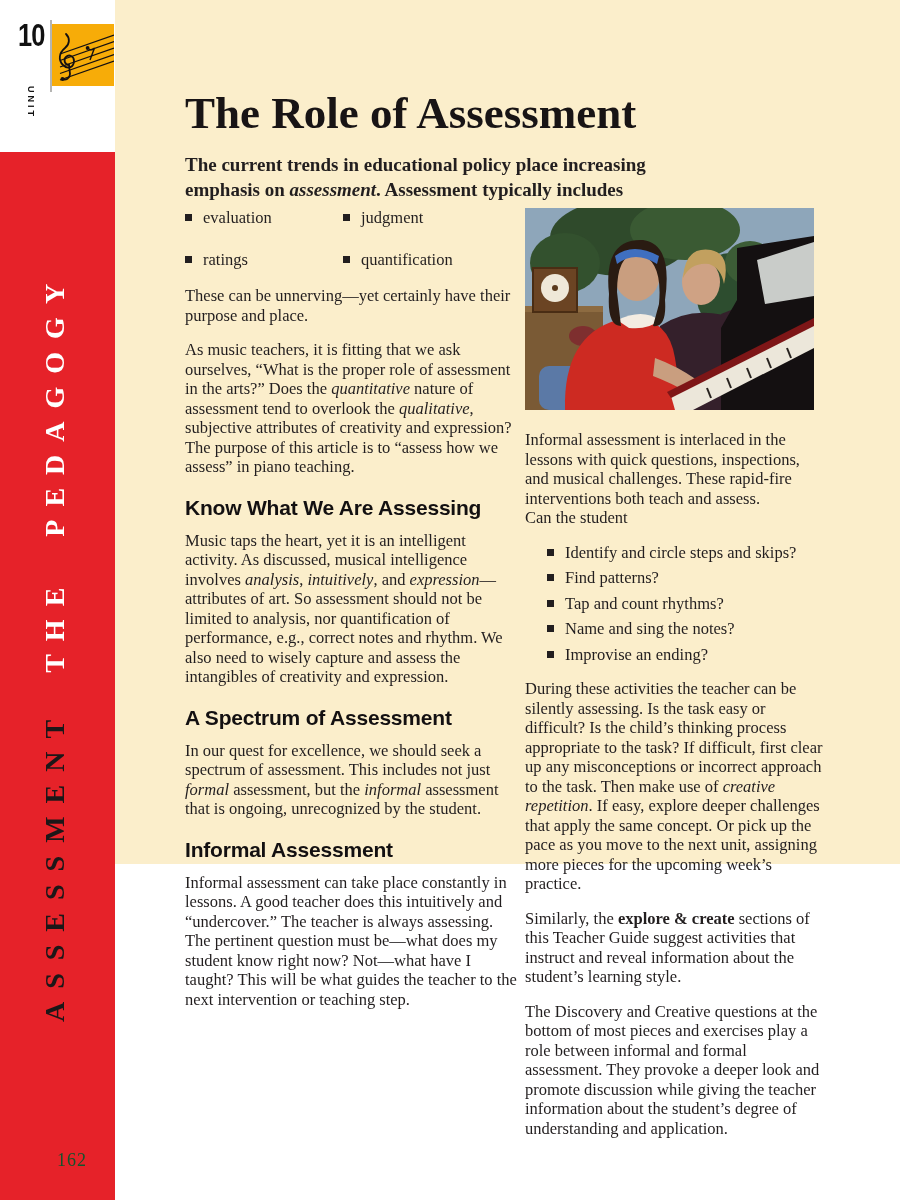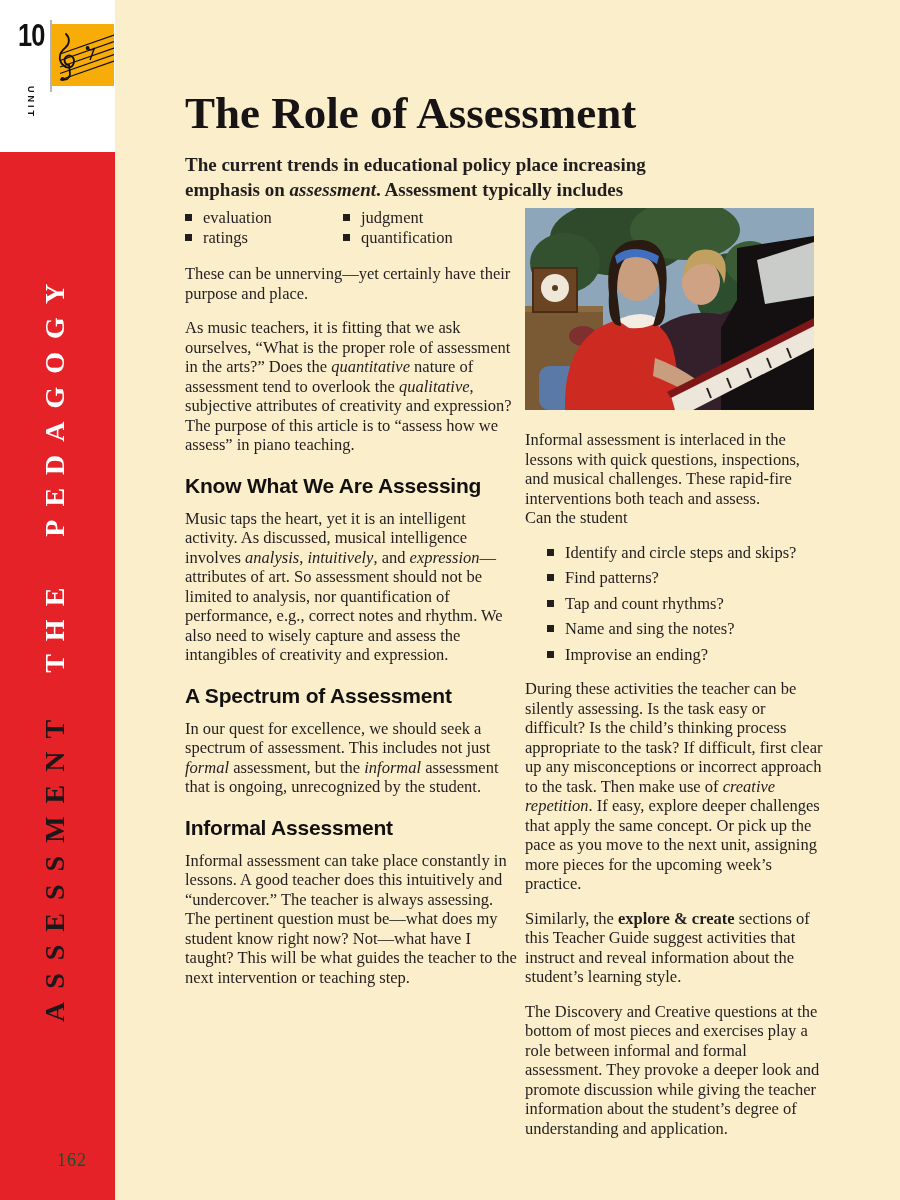--- a/index.html
+++ b/index.html
@@ -23,40 +23,40 @@
 
   
   .unit-badge { position:absolute; left:15px; top:22px; display:flex; align-items:flex-start; }
   .badge-left { display:flex; flex-direction:column; align-items:center; margin-right:3px;gap:32px; }
   .badge-number { font-family:"Liberation Sans", sans-serif; font-weight:bold; font-size:31px; line-height:28px; transform:scaleX(0.82); letter-spacing:-1px; color:#111; }
   .badge-label { writing-mode:vertical-rl; font-family:"Liberation Sans", sans-serif; font-weight:bold; font-size:9px; letter-spacing:3px; color:#111; margin-top:4px; }
   .badge-rule { width:2px; height:72px; background:#b5b5b3; margin-top:-2px; }
   .badge-square { width:62px; height:62px; background:#f7ac08; margin-top:2px; }
 
   
-  .main { position:absolute; left:115px; top:0; width:785px; height:1200px; background:#fbeecb; }
+  .main { position:absolute; left:115px; top:0; width:785px; height:864px; background:#fbeecb; }
   .page-title { position:absolute; left:70px; top:58px; font-size:45px; line-height:50px; color:#181415; }
   .intro { position:absolute; left:70px; top:152px; width:524px; font-weight:bold; font-size:19px; line-height:25px; }
 
   .columns { position:absolute; left:70px; top:205px; display:flex; }
   .col-left  { width:332px; margin-right:8px; }
   .col-right { width:300px; padding-top:3px; }
 
   p { margin:0 0 15px 0; font-size:16.5px; line-height:19.5px; }
   .section-heading {
     font-family:"Liberation Sans", sans-serif; font-weight:bold;
     font-size:21px; line-height:23px; letter-spacing:-0.2px;
     margin:19px 0 12px 0; color:#131011;
   }
   i { font-style:italic; }
   b { font-weight:bold; }
 
   .sq { display:inline-block; width:7px; height:7px; background:#221e1f; margin-right:11px; vertical-align:2px; }
 
-  .mini-grid { display:grid; grid-template-columns:158px 1fr; row-gap:0; padding-top:3px; margin-bottom:17px; font-size:16.5px; line-height:19.5px; }
+  .mini-grid { display:grid; grid-template-columns:158px 1fr; row-gap:22px; padding-top:3px; margin-bottom:17px; font-size:16.5px; line-height:19.5px; }
 
   .q-list { list-style:none; margin:0 0 15px 0; padding:0; }
   .q-list li { margin:0 0 6px 22px; font-size:16.5px; line-height:19.5px; }
 
   .photo-frame { width:289px; height:202px; margin-bottom:20px; background:#8fa3b5; }
   .photo-frame svg { display:block; }
 </style>
 </head>
 <body>
 

